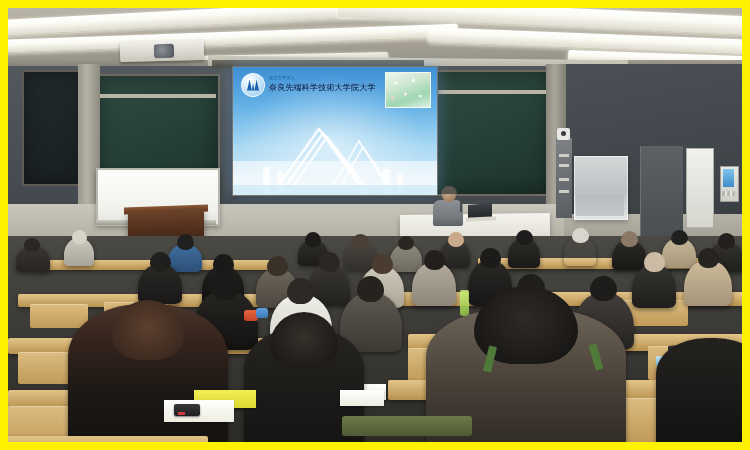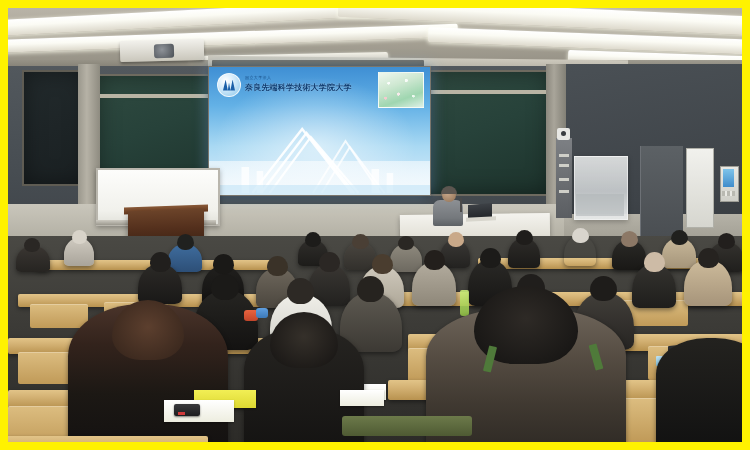--- a/index.html
+++ b/index.html
@@ -101,26 +101,25 @@
     background: linear-gradient(180deg,#b5b2a7,#9c998e);
   }
 
   
   #screen-housing {
     left:204px; top:52px; width:212px; height:8px;
     background: linear-gradient(180deg,#6f6c64,#4b4944);
     border-radius:1px;
   }
   #screen {
-    left:200px; top:58px; width:204px; height:128px;
+    left:224px; top:58px; width:204px; height:128px;
     background: linear-gradient(180deg,#3f8fd4 0%,#63b1e6 30%,#a9d9f3 62%,#dff0fb 100%);
     box-shadow: 0 0 14px rgba(140,200,250,.45), 0 2px 6px rgba(0,0,0,.45);
     border: 1px solid #7a766d;
     overflow:hidden;
-    padding-left:17px;
   }
   #screen-glow {
     left:0; top:0; width:100%; height:100%;
     background: radial-gradient(ellipse at 48% 62%, rgba(255,255,255,.55), rgba(255,255,255,0) 62%);
   }
   #arches { left:0; top:48px; width:100%; height:80px; }
   #slide-logo {
     left:8px; top:6px; width:22px; height:22px; border-radius:50%;
     background: radial-gradient(circle at 35% 30%, #ffffff 0%, #cfe9fa 45%, #86c3e8 100%);
     border:1px solid rgba(255,255,255,.8);

